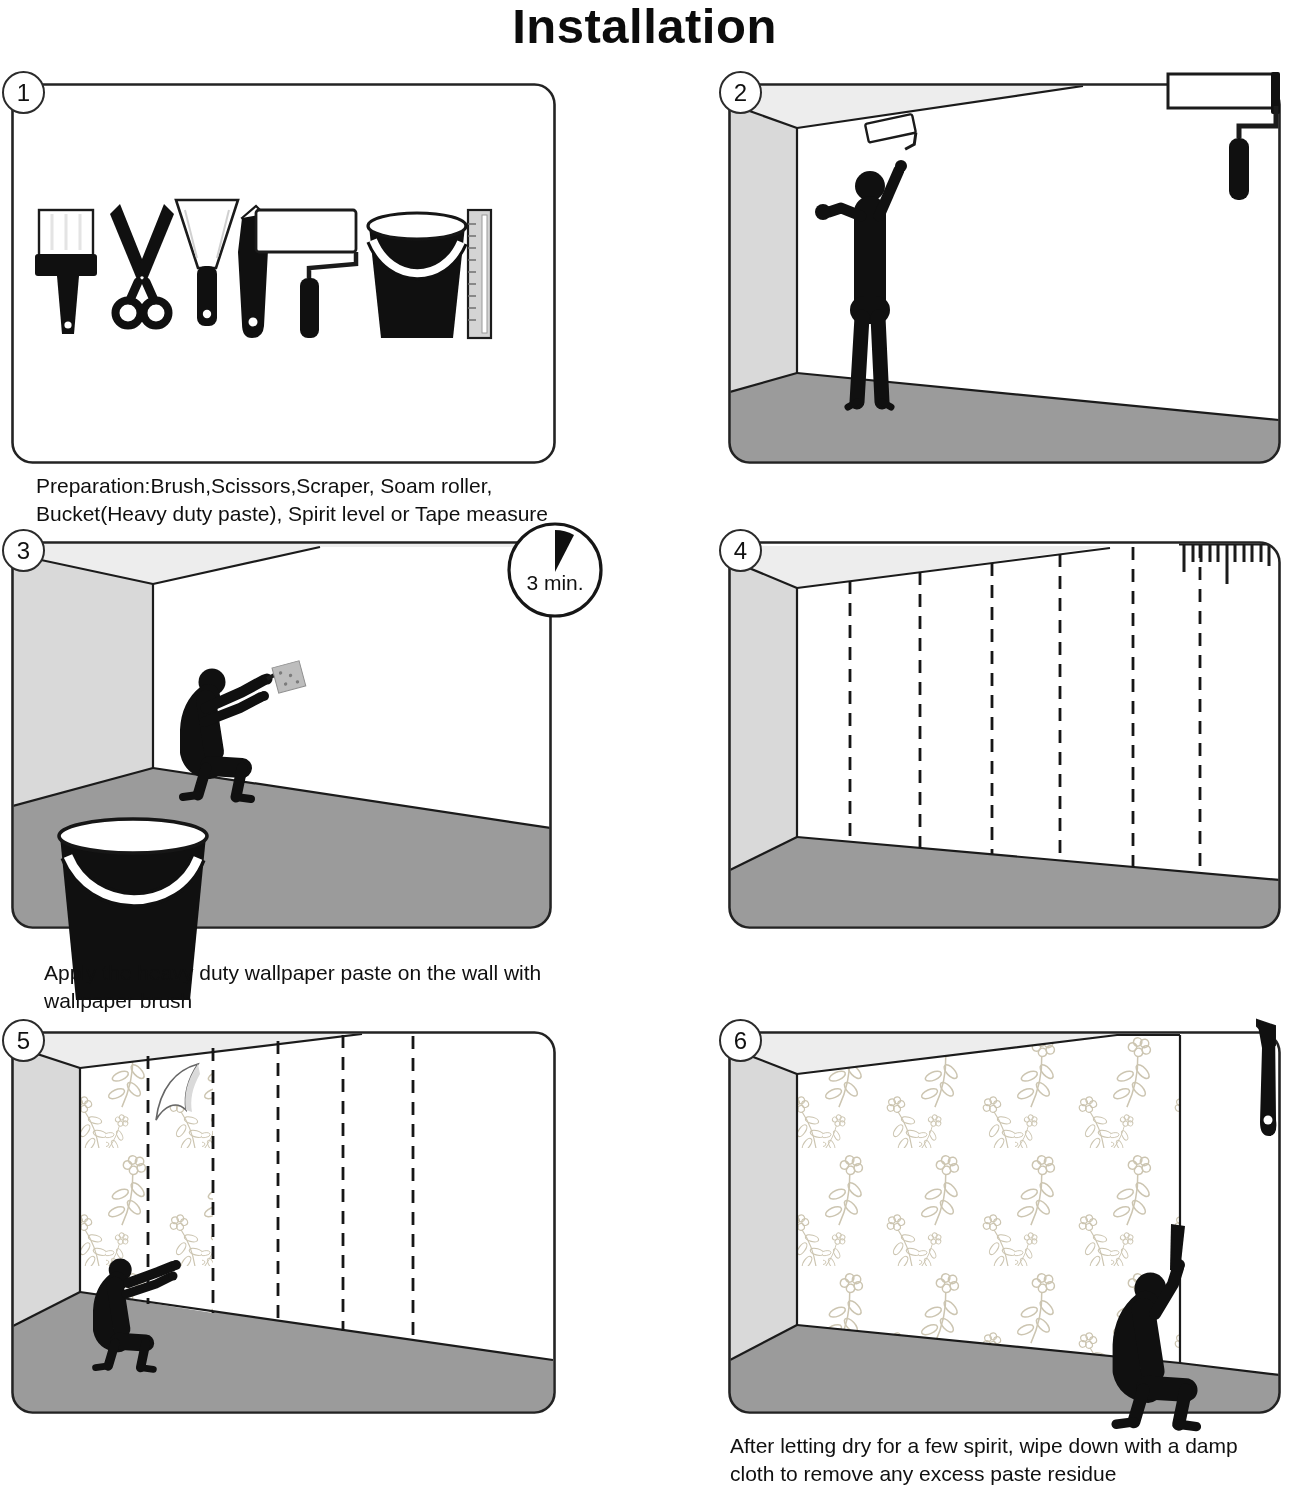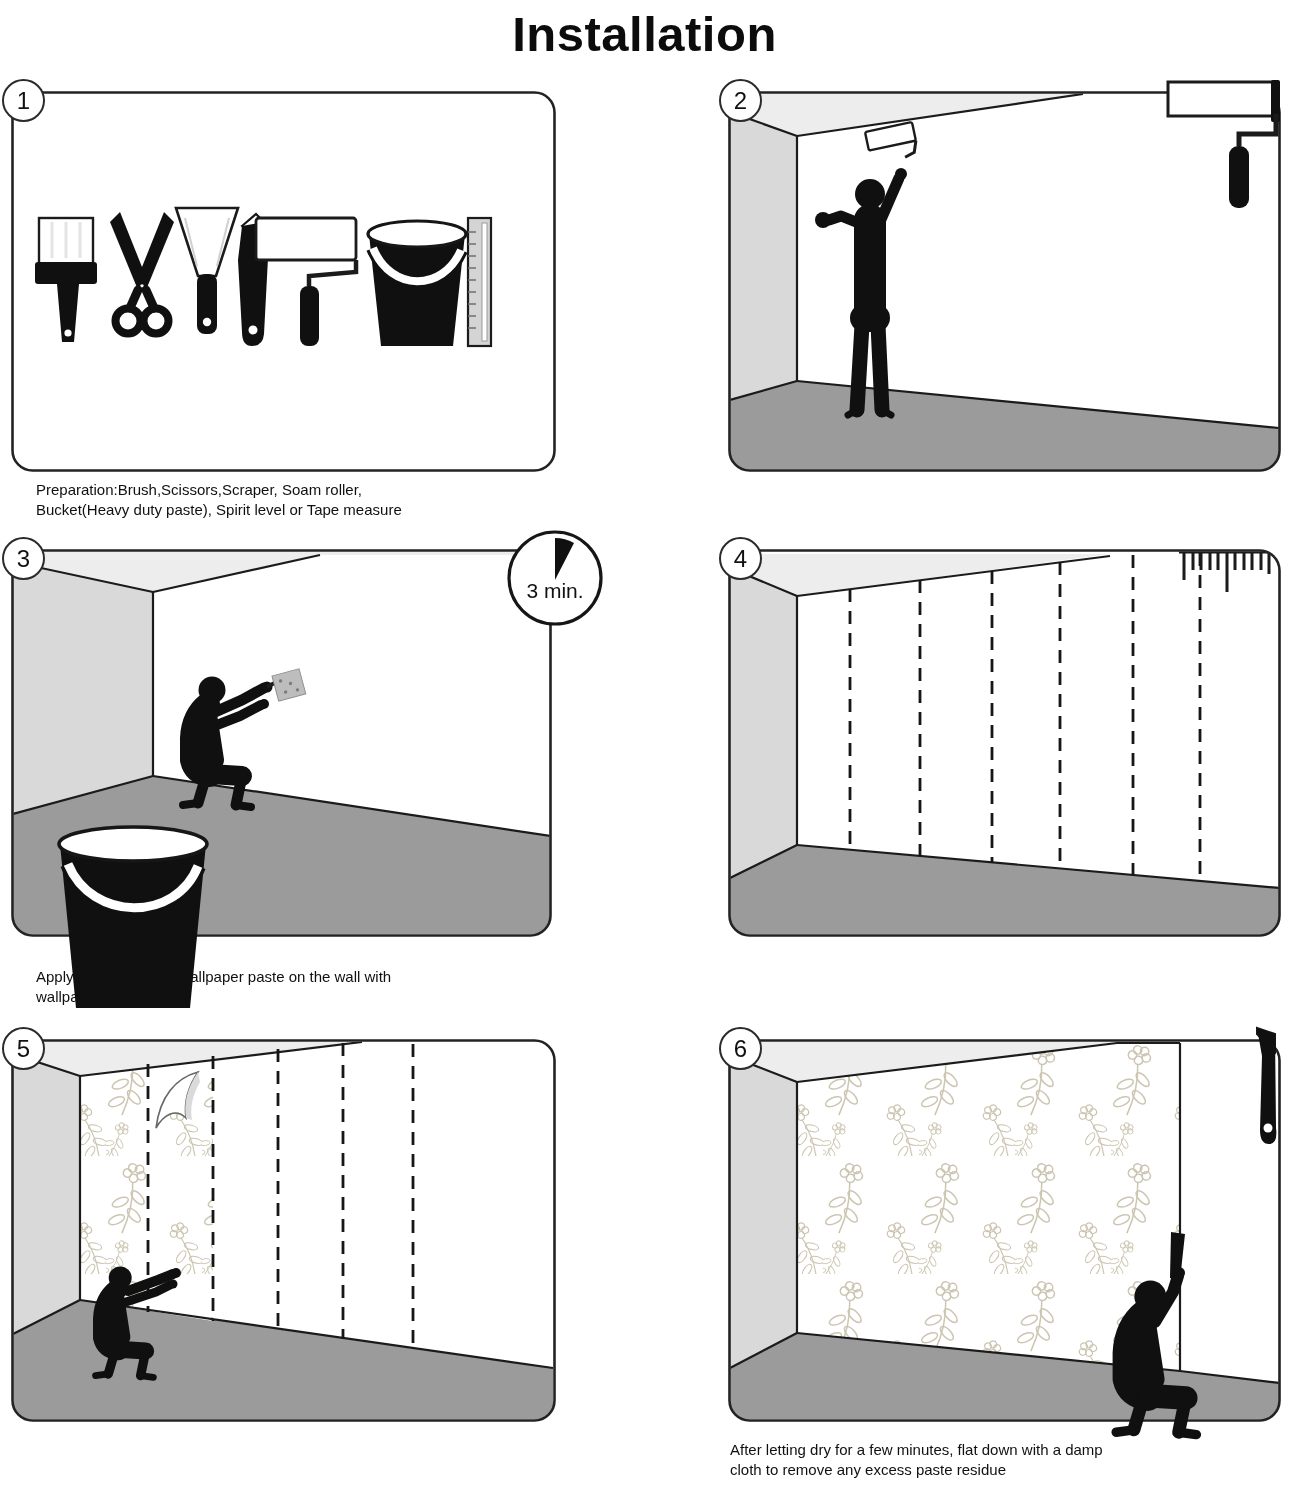--- a/index.html
+++ b/index.html
@@ -1,46 +1,46 @@
 <!DOCTYPE html>
 <html style="--silhouette: #101010; --outline: #1b1b1b; --ceiling: #ededed; --side_wall: #d9d9d9; --floor: #9b9b9b; --wallpaper_motif: #ccc5b1; --paper: #ffffff;"><head>
 <meta charset="utf-8">
 <style>
   html,body{margin:0;padding:0;background:#fff;}
   body{width:1289px;height:1500px;position:relative;font-family:"Liberation Sans",sans-serif;overflow:hidden;}
-  .sheet{position:absolute;inset:0;background:var(--paper,#fff);margin-top:8px;}
+  .sheet{position:absolute;inset:0;background:var(--paper,#fff);}
   .title{position:absolute;top:-2px;left:0;width:100%;text-align:center;margin:0;
          font-size:49px;font-weight:700;letter-spacing:.5px;color:#0c0c0c;}
   .panel{position:absolute;}
   .panel > svg{position:absolute;left:0;top:0;overflow:visible;}
   .badge{position:absolute;left:-8px;top:-11px;width:39px;height:39px;border:2.6px solid #2b2b2b;
          border-radius:50%;background:#fff;display:flex;align-items:center;justify-content:center;
          font-size:24px;color:#111;z-index:3;}
-  .caption{position:absolute;font-size:15px;line-height:1.31;color:#101010;white-space:pre-line;}
+  .caption{position:absolute;font-size:21px;line-height:1.31;color:#101010;white-space:pre-line;}
   .c5{text-indent:40px;}
   svg .ln{stroke:#1b1b1b;fill:none;}
   svg .bd{stroke:#232323;stroke-width:2.6;fill:none;}
   svg .sil{fill:var(--silhouette,#101010);}
   svg .sil-ln{stroke:var(--silhouette,#101010);fill:none;stroke-linecap:round;stroke-linejoin:round;}
   svg .cw{fill:var(--ceiling,#ededed);}
   svg .sw{fill:var(--side_wall,#d9d9d9);}
   svg .fl{fill:var(--floor,#9b9b9b);}
   svg .tw{fill:#fff;stroke:#1b1b1b;}
   svg .dash{stroke:#161616;stroke-dasharray:13 9;fill:none;}
   svg .motif{stroke:var(--wallpaper_motif,#ccc5b1);fill:none;stroke-width:1.5;}
   svg text{font-family:"Liberation Sans",sans-serif;}
   #p1{left:10px;top:82px;width:547px;height:383px}
   #p2{left:727px;top:82px;width:555px;height:383px}
   #p3{left:10px;top:540px;width:543px;height:390px}
   #p4{left:727px;top:540px;width:555px;height:390px}
   #p5{left:10px;top:1030px;width:547px;height:385px}
   #p6{left:727px;top:1030px;width:555px;height:385px}
   #c1{left:36px;top:472px;width:530px}
   #c2{left:744px;top:470px;width:545px}
-  #c3{left:36px;top:959px;width:530px}
+  #c3{left:44px;top:959px;width:530px}
   #c4{left:733px;top:956px;width:550px}
   #c5{left:16px;top:1429px;width:525px}
   #c6{left:730px;top:1432px;width:545px}
 </style>
 </head>
 <body>
 
 <div class="sheet">
   <h1 class="title">Installation</h1>
 
@@ -395,15 +395,15 @@
     </svg>
     <div class="badge">
         <span>6</span>
       </div>
   </section>
 
   <div class="caption" id="c1">Preparation:Brush,Scissors,Scraper, Soam roller,
 Bucket(Heavy duty paste), Spirit level or Tape measure</div>
   <div class="caption" id="c3">Apply the heavy duty wallpaper paste on the wall with
 wallpaper brush</div>
-  <div class="caption" id="c6">After letting dry for a few minutes, flat down with a damp
+  <div class="caption" id="c6">After letting dry for a few spirit, wipe down with a damp
 cloth to remove any excess paste residue</div>
 </div>
 
 </body></html>

